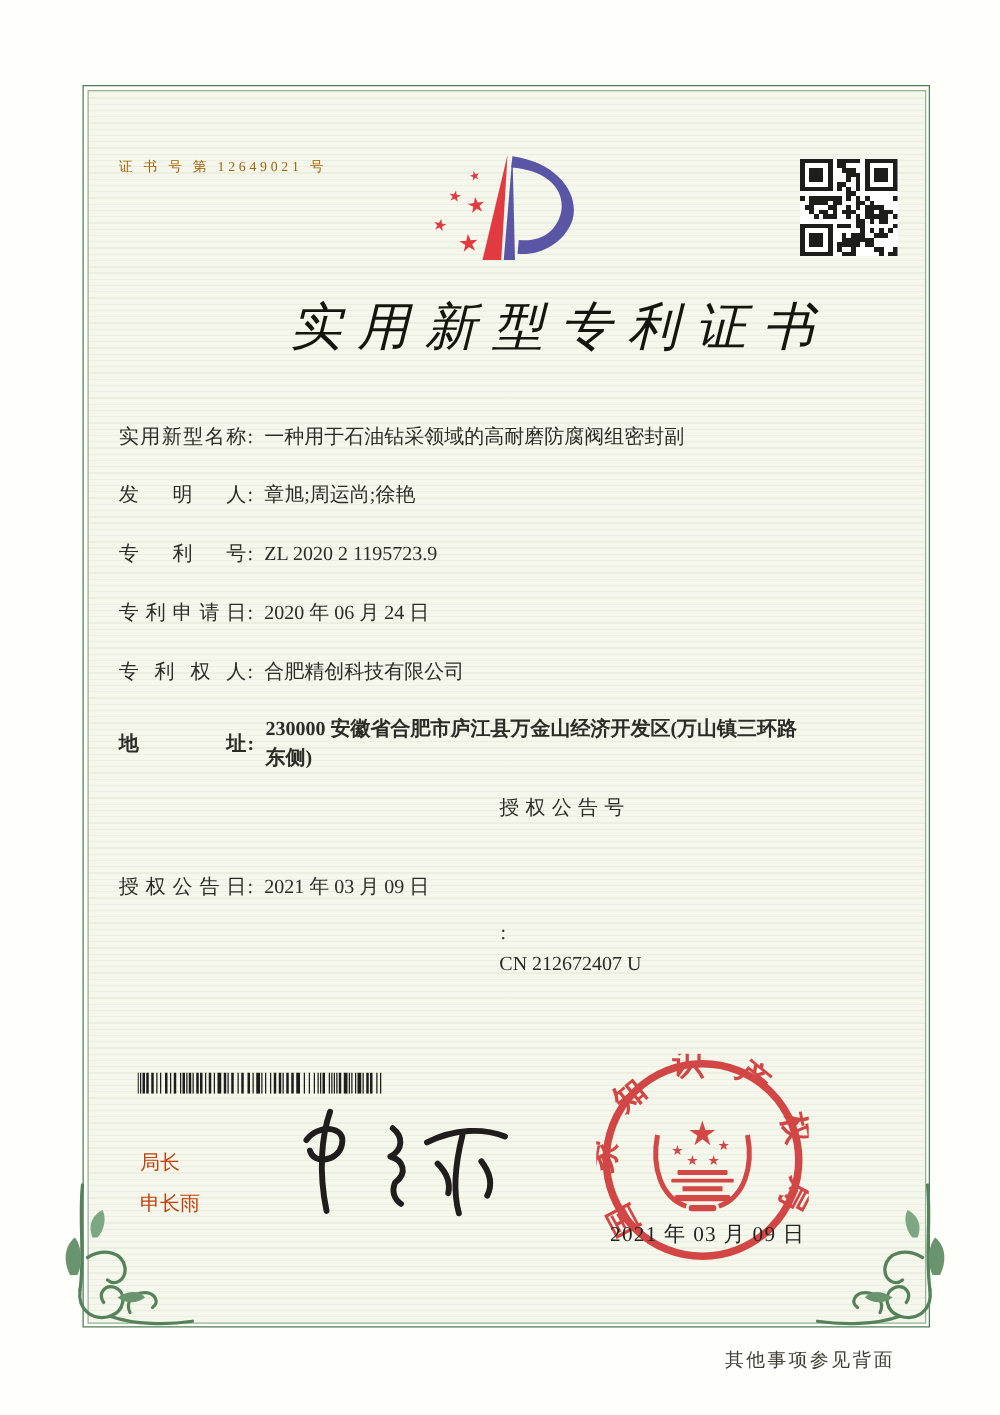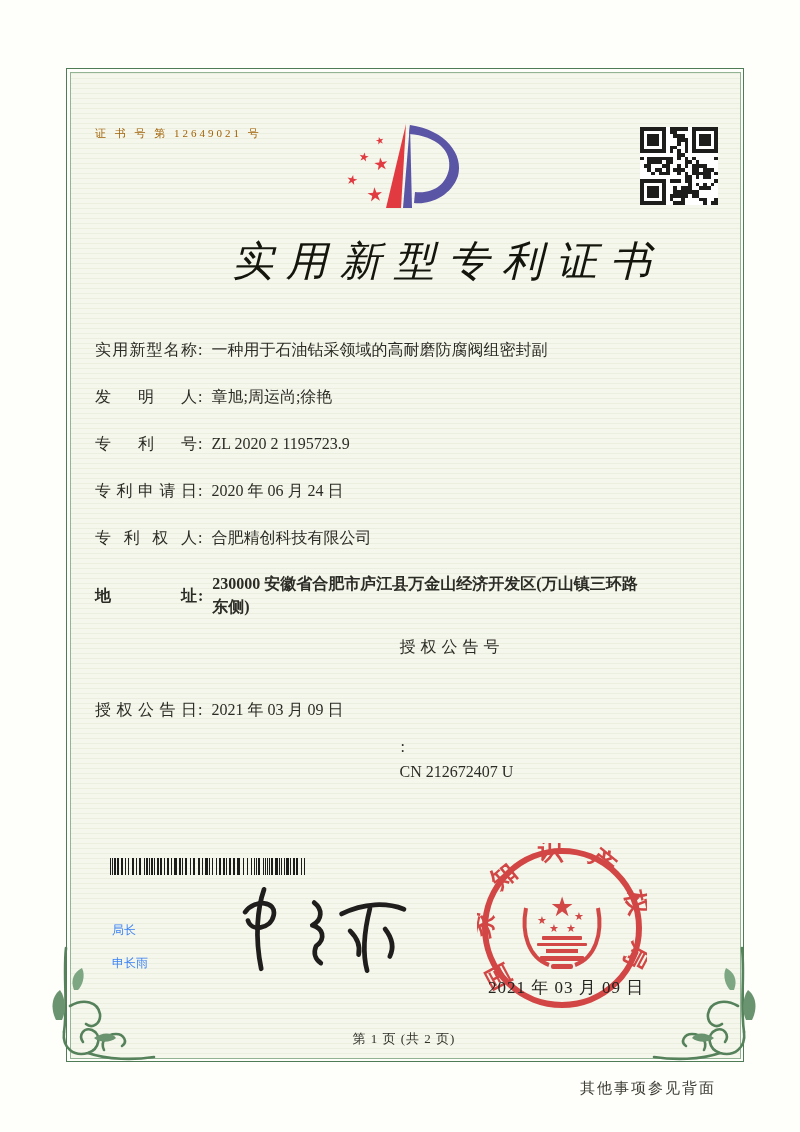--- a/index.html
+++ b/index.html
@@ -33,21 +33,21 @@
   .pair{display:flex;}
   .pair2{margin-left:56px;flex-direction:column;}
   .pair2 .flabel{width:100px;flex:0 0 100px;}
   
   .body-text{position:absolute;left:95px;top:657px;width:620px;z-index:3;
              font-size:16px;line-height:23.5px;color:#3b3b32;}
   .body-text p{margin:0;text-indent:2em;}
   
   .barcode{position:absolute;left:110px;top:858px;z-index:3;}
   .signer{position:absolute;left:112px;top:914px;z-index:3;font-family:var(--sans);
-          font-size:12px;color:#3b82f6;line-height:33px;}
+          font-size:16px;color:#c2410c;line-height:33px;}
   .signature{position:absolute;left:222px;top:878px;z-index:3;}
   .seal{position:absolute;left:477px;top:843px;z-index:4;opacity:.93;}
   .seal-date{position:absolute;left:488px;top:976px;z-index:6;font-size:17px;
              letter-spacing:1px;color:#23231f;}
   .page-info{position:absolute;left:66px;top:1030px;width:676px;text-align:center;
              font-size:13px;letter-spacing:1px;color:#33332c;z-index:3;}
   .back-note{position:absolute;left:40px;top:1079px;width:676px;text-align:right;
              font-size:15px;letter-spacing:2px;color:#3d3d34;z-index:3;}
 </style>
 </head>
@@ -469,16 +469,15 @@
       <rect x="-25" y="15" width="50" height="3" rx="1"></rect>
       <rect x="-16" y="21" width="32" height="4"></rect>
       <rect x="-22" y="28" width="44" height="5" rx="1"></rect>
       <path d="M-13 37 C-33 30 -41 6 -36 -20" stroke="#cf3b3b" stroke-width="4" fill="none"></path>
       <path d="M13 37 C33 30 41 6 36 -20" stroke="#cf3b3b" stroke-width="4" fill="none"></path>
       <rect x="-11" y="36" width="22" height="5" rx="2"></rect>
     </g>
   </svg>
   <div class="seal-date">2021 年 03 月 09 日</div>
 
-  <div class="page-info">第 1 页 (共 2 页)</div>
   <div class="back-note">其他事项参见背面</div>
 
 </div>
 
 </body></html>

